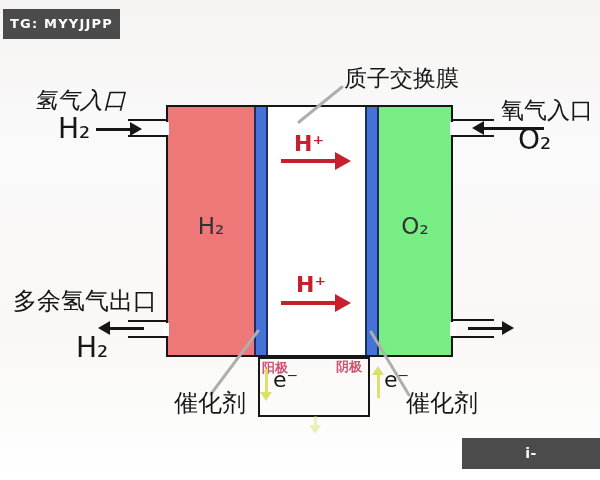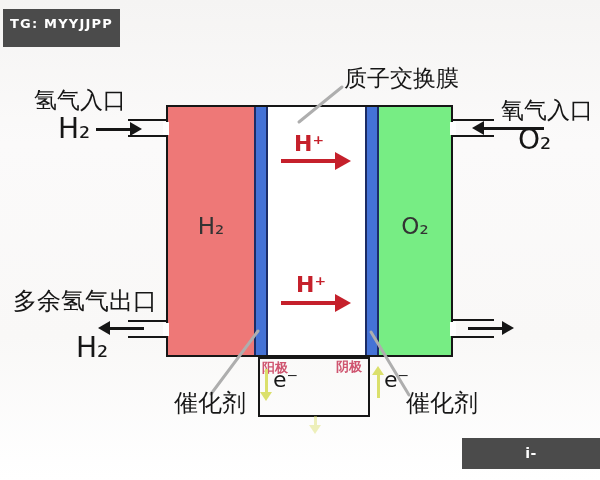--- a/index.html
+++ b/index.html
@@ -50,21 +50,21 @@
   .electrode-label{font-size:13px; font-weight:600; color:#cf5570; white-space:nowrap;}
   .eminus{font-size:22px; color:#161616;}
   #circuit-box{left:258px; top:357px; width:112px; height:60px;
     border:2px solid #161616; box-sizing:border-box; background:transparent;}
 </style>
 </head>
 <body>
 
 <div id="stage">
 
-  <div class="abs badge" style="left:3px; top:9px; width:117px; height:38px; line-height:30px; font-size:13px;">TG: MYYJJPP</div>
+  <div class="abs badge" style="left:3px; top:9px; width:117px; height:30px; line-height:30px; font-size:13px;">TG: MYYJJPP</div>
   <div class="abs badge" style="left:462px; top:438px; width:138px; height:31px; line-height:31px; font-size:14px; letter-spacing:0.5px;">i-ayxgaming.com</div>
 
   <div class="abs" id="cell">
     <div class="block" style="left:0; width:86px; background:#ee7877;"></div>
     <div class="block electrode" style="left:86px; width:14px;"></div>
     <div class="block" style="left:100px; width:97px; background:#fff;"></div>
     <div class="block electrode" style="left:197px; width:14px;"></div>
     <div class="block" style="left:211px; width:72px; background:#77ed84;"></div>
     <div class="chamber-label" style="left:0; width:86px;">H₂</div>
     <div class="chamber-label" style="left:211px; width:72px;">O₂</div>
@@ -83,21 +83,21 @@
   <div class="abs notch" style="left:450px; top:122px; width:6px; height:13px;"></div>
   <div class="abs notch" style="left:163px; top:323px; width:6px; height:13px;"></div>
   <div class="abs notch" style="left:450px; top:322px; width:6px; height:14px;"></div>
 
   <svg class="abs" style="left:0; top:0;" width="600" height="480">
     <line x1="342" y1="87" x2="299" y2="122" stroke="#aeaeae" stroke-width="3" stroke-linecap="round"></line>
     <line x1="258" y1="331" x2="211" y2="394" stroke="#aeaeae" stroke-width="3" stroke-linecap="round"></line>
     <line x1="371" y1="332" x2="409" y2="395" stroke="#aeaeae" stroke-width="3" stroke-linecap="round"></line>
   </svg>
 
-  <div class="abs cn" style="left:34px; top:85px; font-size:23px;">氢气入口</div>
+  <div class="abs cn" style="left:34px; top:85px; font-size:23px;font-style:italic;">氢气入口</div>
   <div class="abs formula" style="left:58px; top:112px; font-size:28px;">H₂</div>
   <div class="abs arrow-h right" style="left:96px; top:122px; width:46px;"></div>
 
   <div class="abs cn" style="left:501px; top:95px; font-size:23px;">氧气入口</div>
 
   <div class="abs cn" style="left:344px; top:63px; font-size:23px;">质子交换膜</div>
   <div class="abs formula" style="left:518px; top:123px; font-size:28px;">O₂</div>
   <div class="abs arrow-h left" style="left:472px; top:121px; width:72px;"></div>
 
   <div class="abs hplus" style="left:294px; top:131px;">H⁺</div>

